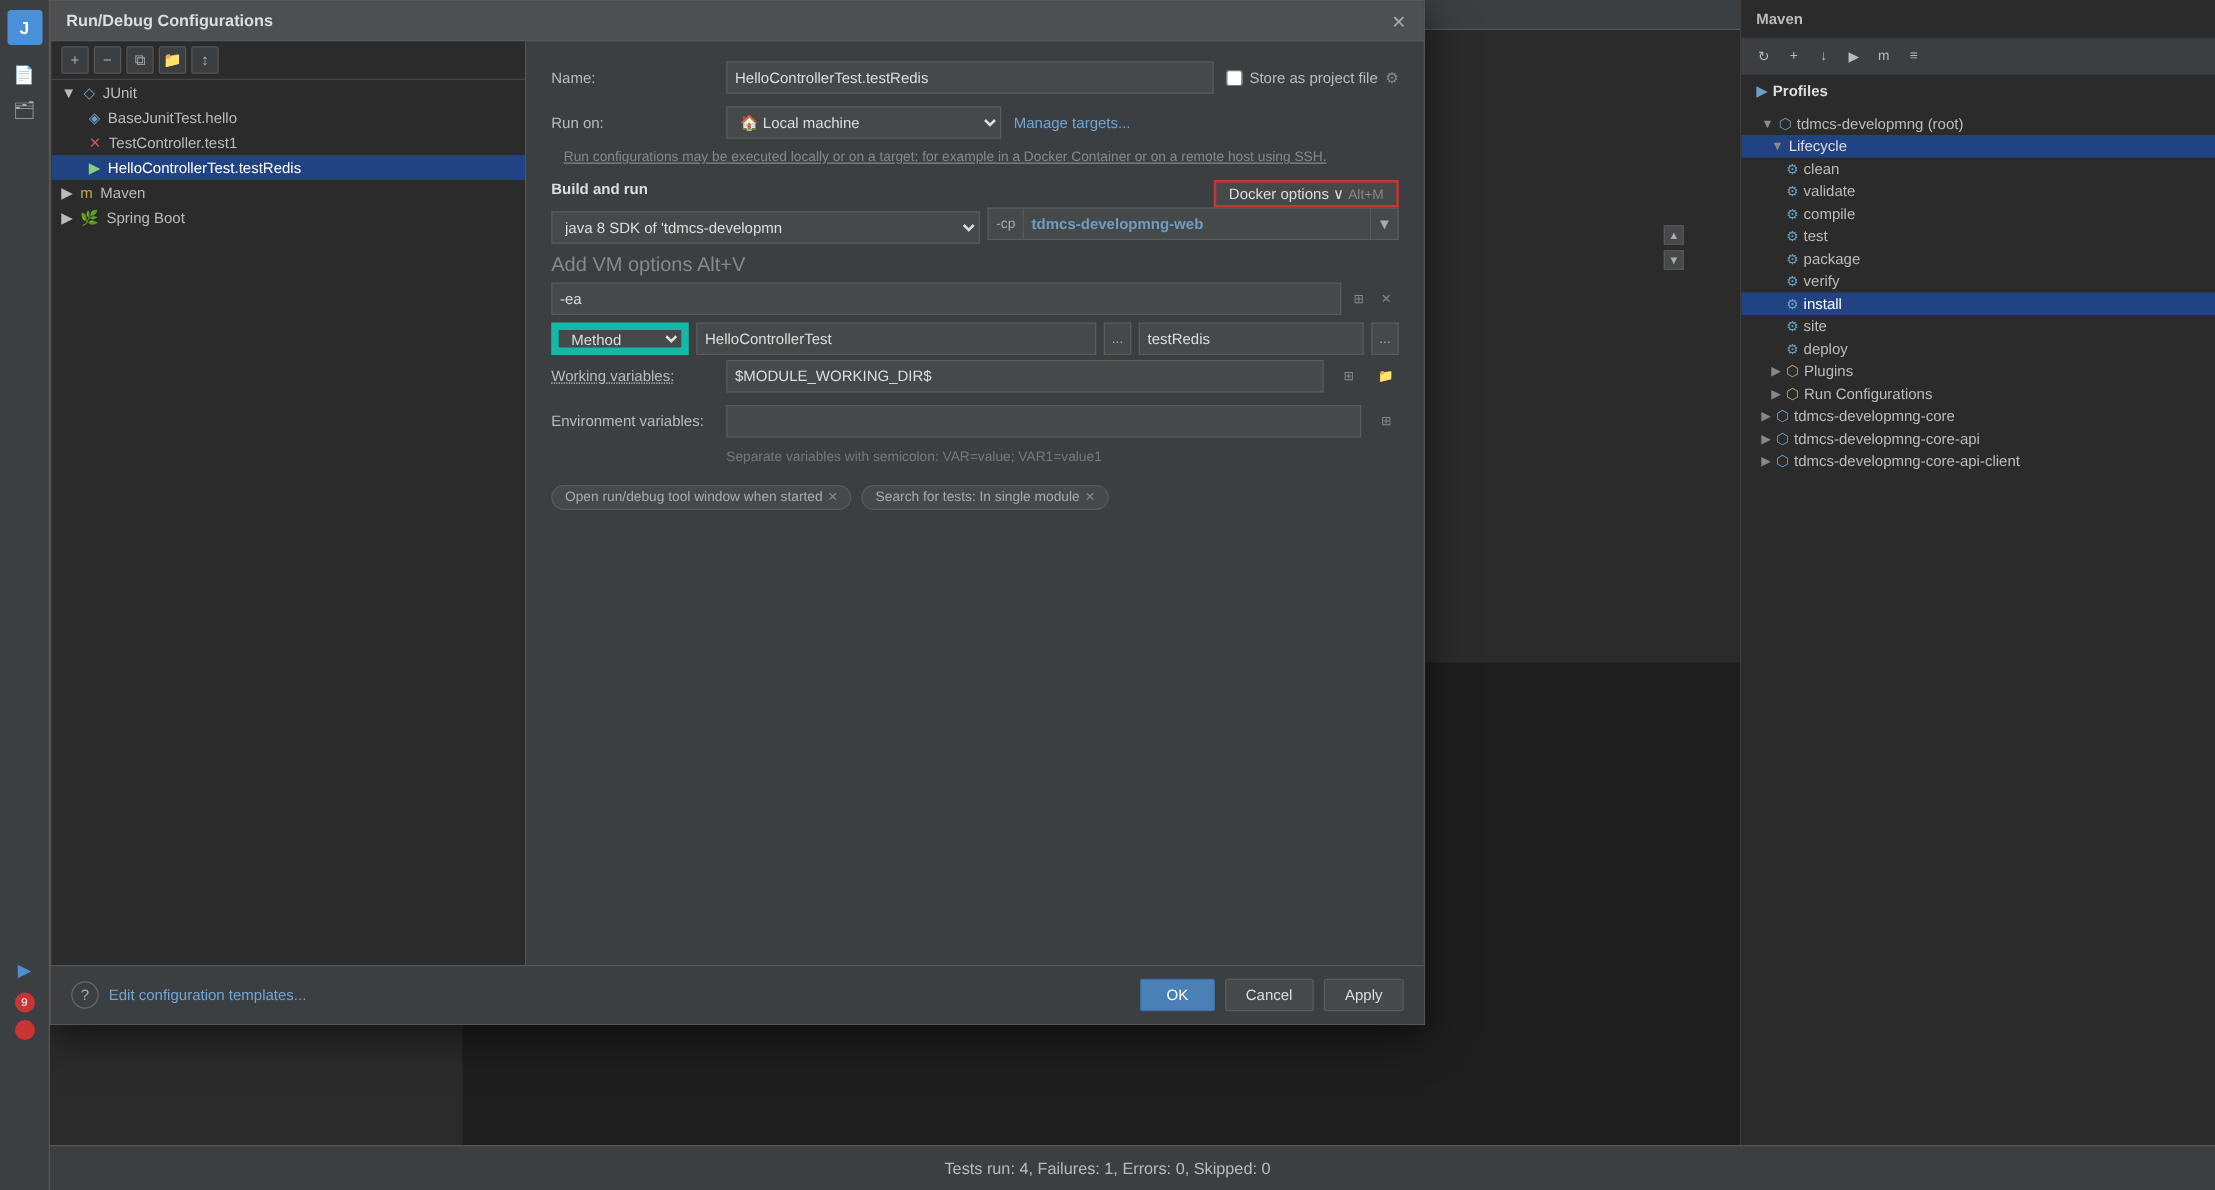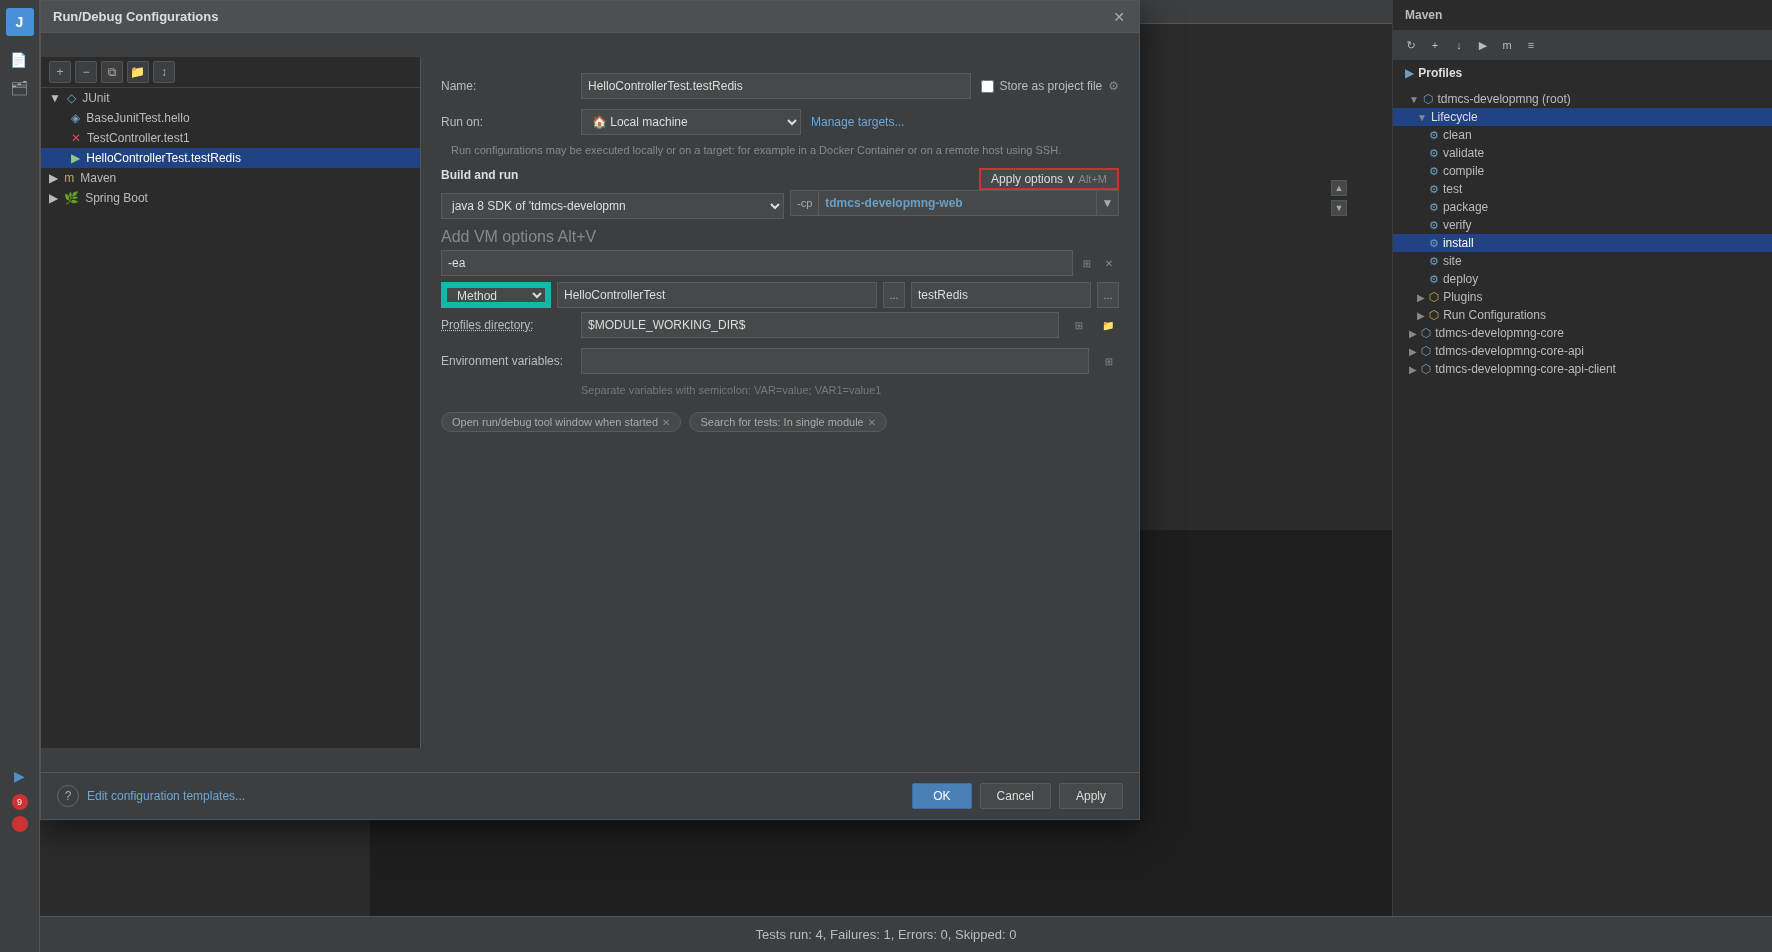--- a/index.html
+++ b/index.html
@@ -125,21 +125,20 @@
       position: absolute;
       top: 0;
       left: 40px;
       width: 1100px;
       height: 820px;
       background: #3c3f41;
       border: 1px solid #555;
       box-shadow: 0 8px 32px rgba(0,0,0,0.6);
       display: flex;
       flex-direction: column;
-      gap: 24px;
     }
 
     .dialog-titlebar {
       height: 32px;
       background: #4c5052;
       display: flex;
       align-items: center;
       justify-content: space-between;
       padding: 0 12px;
       border-bottom: 1px solid #555;
@@ -285,20 +284,21 @@
       cursor: pointer;
       text-decoration: none;
     }
 
     .info-text {
       font-size: 11px;
       color: #888;
       margin-bottom: 10px;
       line-height: 1.4;
       margin-left: 10px;
+      text-decoration: underline;
     }
 
     .sdk-row {
       display: flex;
       align-items: center;
       gap: 6px;
       margin-bottom: 6px;
     }
 
     .sdk-select {
@@ -776,21 +776,21 @@
       </div>
 
       <div class="info-text">Run configurations may be executed locally or on a target: for example in a Docker Container or on a remote host using SSH.</div>
 
       <div>
         <div class="section-title">
           <span>Build and run</span>
           <span style="float:right; position:relative;">
             
             <button style="background:#45494a; border: 2px solid #cc3333; color:#dddddd; font-size:12px; padding:2px 10px; cursor:pointer; position:relative; z-index:5;">
-              <span>Apply options</span>
+              <span>Docker options</span>
               ∨
               <span style="color:#888; font-size:11px;">Alt+M</span>
             </button>
           </span>
         </div>
 
 
         <div class="sdk-row">
           <select class="sdk-select">
             <option>java 8 SDK of 'tdmcs-developmn</option>
@@ -823,21 +823,21 @@
           <input class="method-input" type="text" value="HelloControllerTest" style="">
           <button class="method-browse-btn">...</button>
           <input class="method-input" type="text" value="testRedis" style="max-width: 180px;">
           <button class="method-browse-btn">...</button>
         </div>
 
       </div>
 
       <div style="margin-bottom:10px;">
         <div class="config-row">
-          <span class="config-label underline">Profiles directory:</span>
+          <span class="config-label underline">Working variables:</span>
           <input class="config-input" type="text" value="$MODULE_WORKING_DIR$" style="flex: 1 1 0%;">
           <button class="icon-btn-small">⊞</button>
           <button class="icon-btn-small">📁</button>
         </div>
       </div>
 
       <div style="margin-bottom:4px;">
         <div class="config-row">
           <span class="config-label">Environment variables:</span>
           <input class="config-input" type="text" style="flex: 1 1 0%;" value="">

